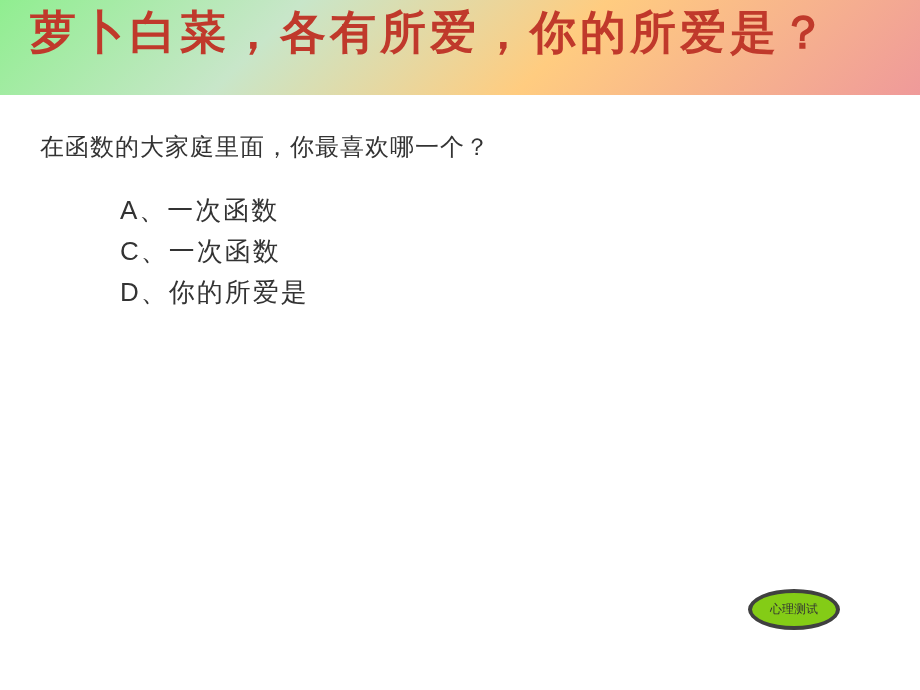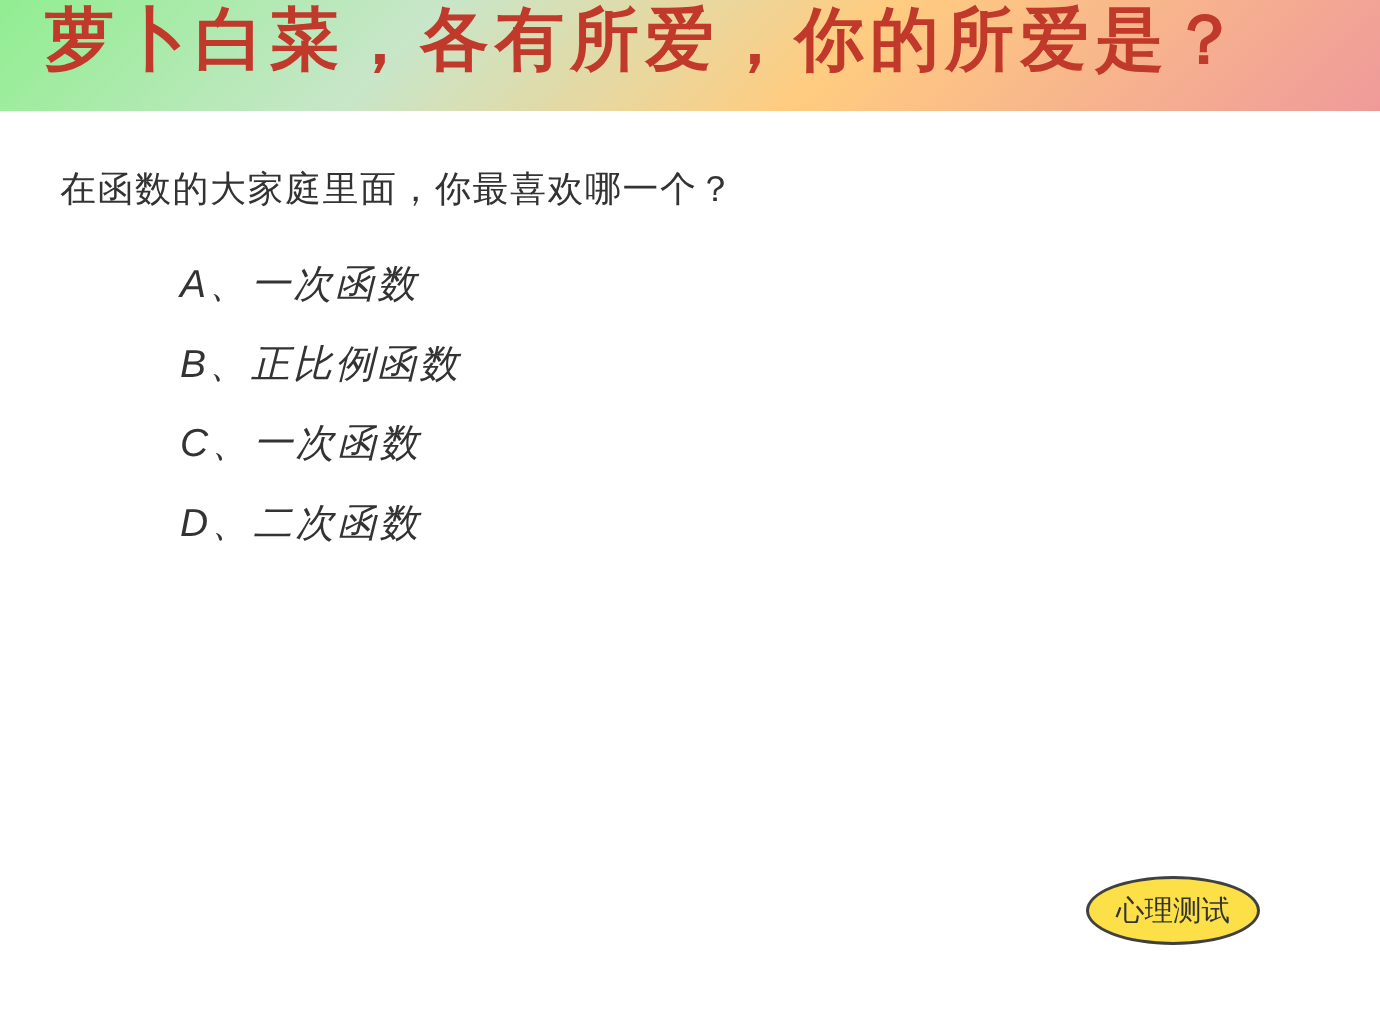--- a/index.html
+++ b/index.html
@@ -12,25 +12,25 @@
       width: 920px;
       height: 690px;
       background: #ffffff;
       font-family: "SimSun", "宋体", "Microsoft YaHei", "微软雅黑", sans-serif;
       overflow: hidden;
       position: relative;
     }
 
     .header-banner {
       width: 100%;
-      height: 74px;
+      height: 95px;
       background: linear-gradient(135deg, #90ee90 0%, #c8e6c9 30%, #ffcc80 60%, #ef9a9a 100%);
       display: flex;
-      align-items: flex-end;
-      padding: 16px 30px;
+      align-items: flex-start;
+      padding: 2px 30px;
       margin-bottom: 30px;
     }
 
     .header-title {
       font-size: 46px;
       font-weight: bold;
       color: #c0392b;
       letter-spacing: 4px;
       text-shadow: none;
     }
@@ -44,67 +44,63 @@
       color: #333333;
       margin-bottom: 30px;
       letter-spacing: 1px;
       margin-top: 36px;
     }
 
     .options-list {
       padding-left: 80px;
       display: flex;
       flex-direction: column;
-      gap: 18px;
-      font-style: italic;
+      gap: 6px;
     }
 
     .option-item {
       font-size: 26px;
       color: #333333;
       letter-spacing: 2px;
     }
 
     .badge-container {
       position: absolute;
       bottom: 60px;
       right: 80px;
     }
 
     .badge {
-      border: 2px solid #404040;
+      border: 4px solid #404040;
       border-radius: 50%;
       padding: 8px 18px;
-      font-size: 19px;
+      font-size: 12px;
       color: #333;
-      background: #fde047;
+      background: #84cc16;
       white-space: nowrap;
     }
   </style>
 </head>
 <body>
 
 <div class="header-banner">
   <h1 class="header-title">萝卜白菜，各有所爱，你的所爱是？</h1>
 </div>
 
 <div class="main-content">
   <p class="question-text">在函数的大家庭里面，你最喜欢哪一个？</p>
 
   <div class="options-list">
     <div class="option-item">
       <span>A、一次函数</span>
     </div>
     <div class="option-item">
-      <span>B、正比例函数</span>
-    </div>
-    <div class="option-item">
       <span>C、一次函数</span>
     </div>
     <div class="option-item">
-      <span>D、二次函数</span>
+      <span>D、你的所爱是</span>
     </div>
   </div>
 </div>
 
 <div class="badge-container">
   <div class="badge">心理测试</div>
 </div>
 
 </body></html>

